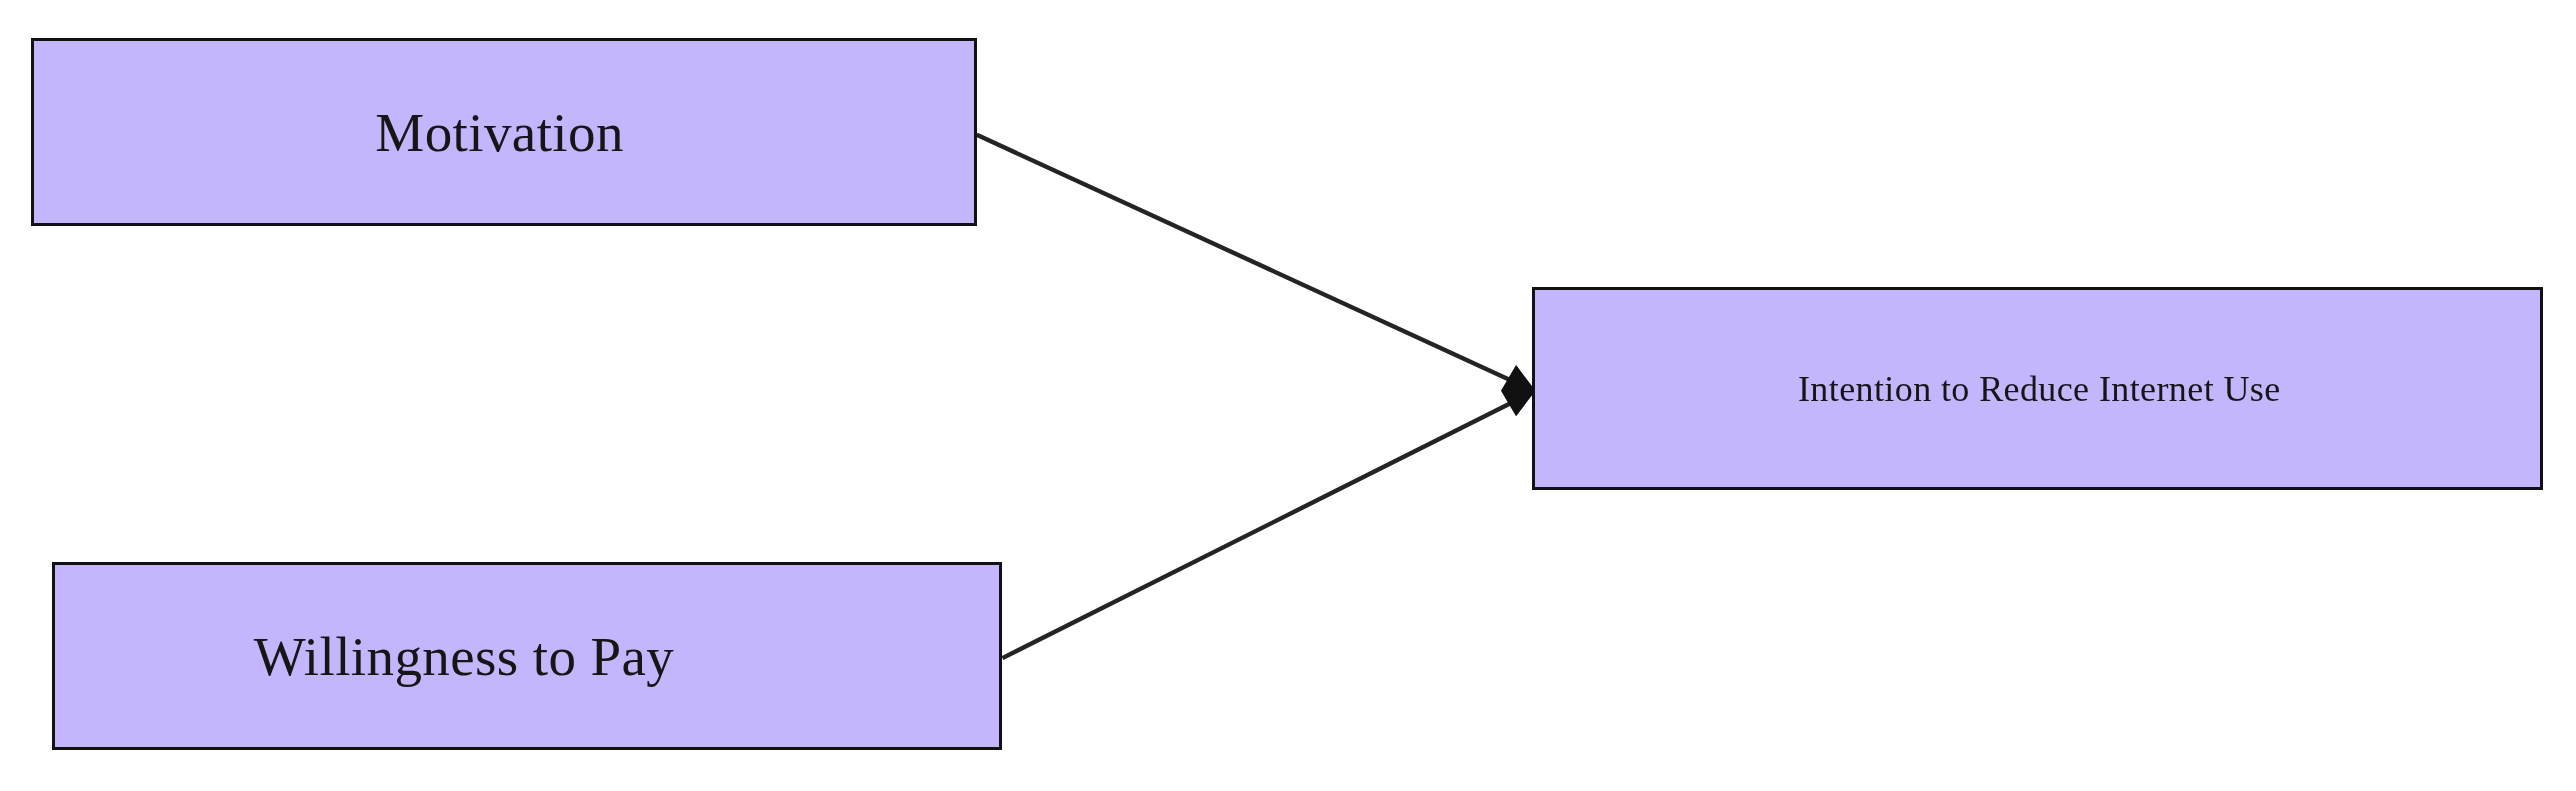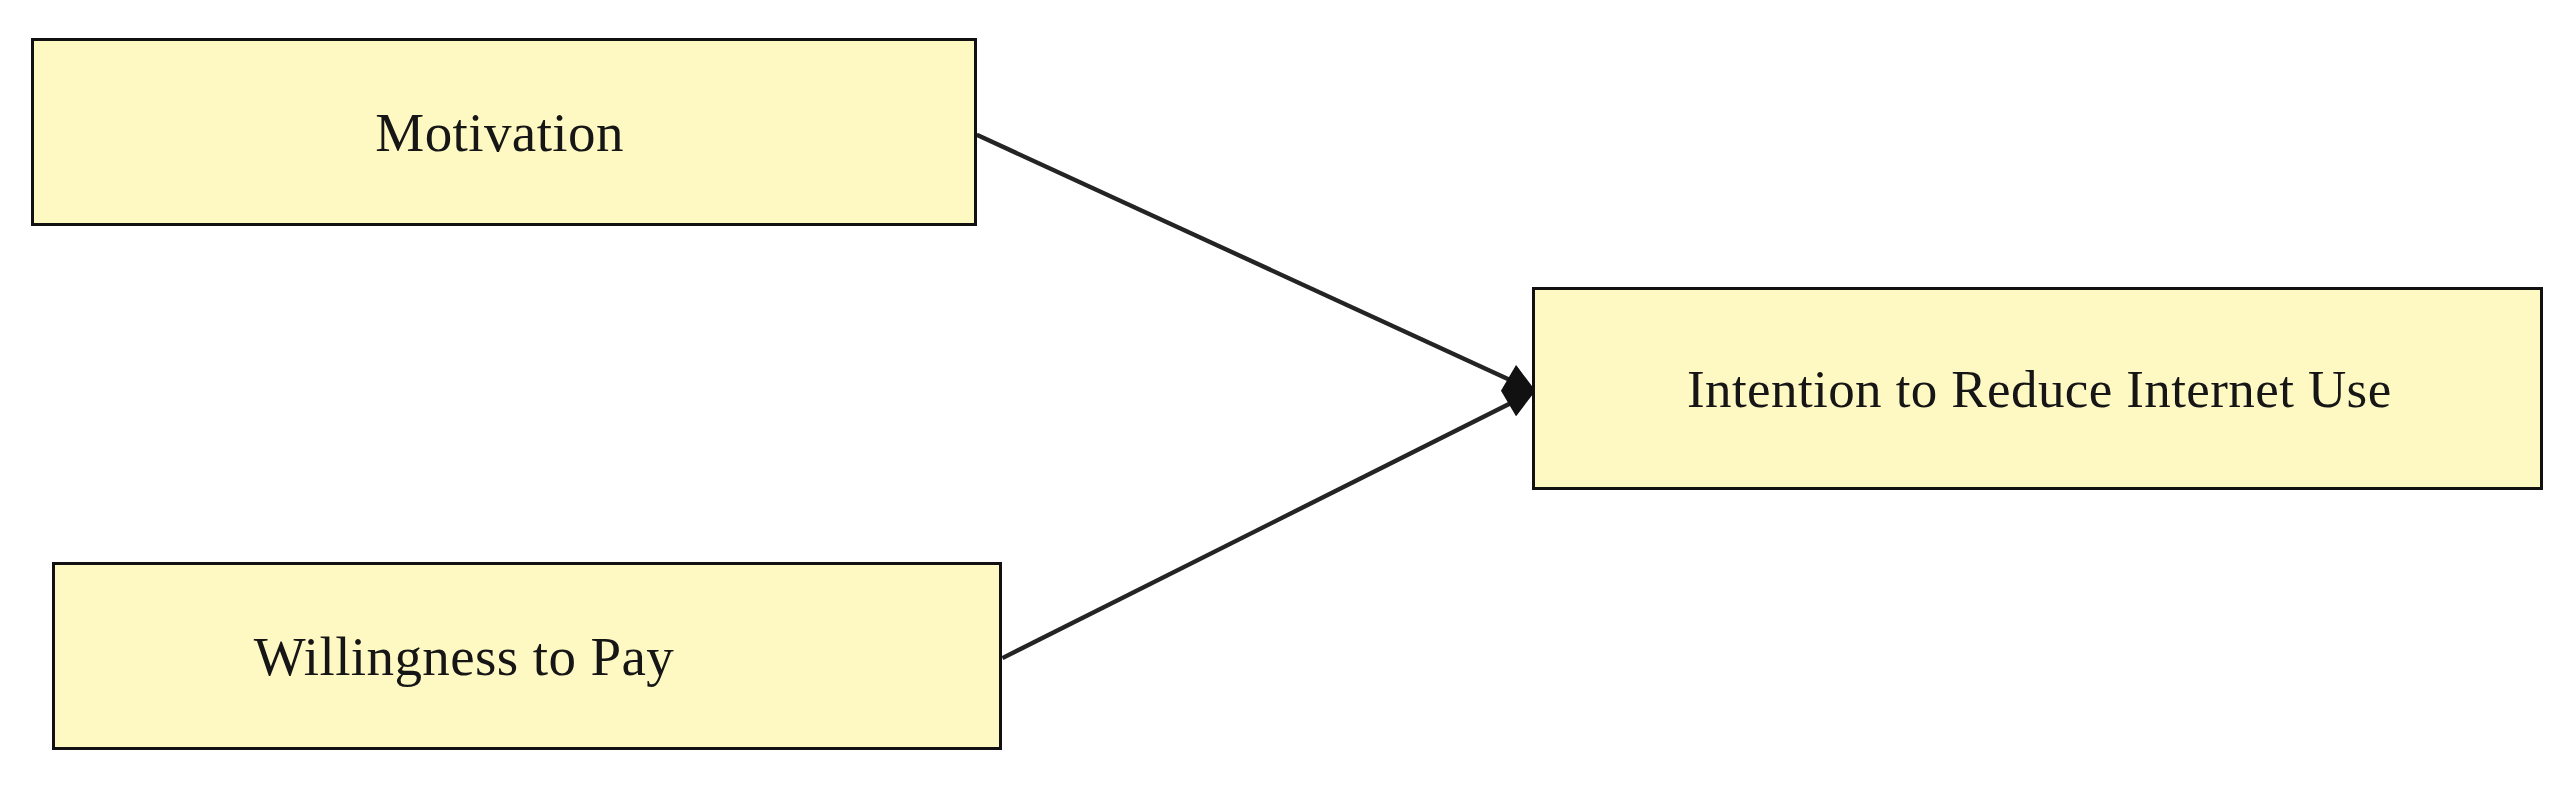--- a/index.html
+++ b/index.html
@@ -15,21 +15,21 @@
   #canvas {
     position: relative;
     width: 2576px;
     height: 792px;
     background: #ffffff;
     overflow: hidden;
   }
   .node-box {
     position: absolute;
     box-sizing: border-box;
-    background: #fef9c3;
+    background: #c4b5fd;
     border: 3.5px solid #111111;
     display: flex;
     align-items: center;
     justify-content: center;
     text-align: center;
   }
   .node-label {
     color: #161616;
     font-family: "Liberation Serif", "DejaVu Serif", serif;
     font-weight: 400;
@@ -60,21 +60,21 @@
     transform: translateX(-80px);
   }
   
   #node-intention {
     left: 1532px;
     top: 287px;
     width: 1011px;
     height: 203px;
   }
   #node-intention .node-label {
-    font-size: 53px;
+    font-size: 36px;
     transform: translateX(1.8px);
   }
   
   #edge-layer {
     position: absolute;
     left: 0;
     top: 0;
     width: 2576px;
     height: 792px;
     pointer-events: none;

